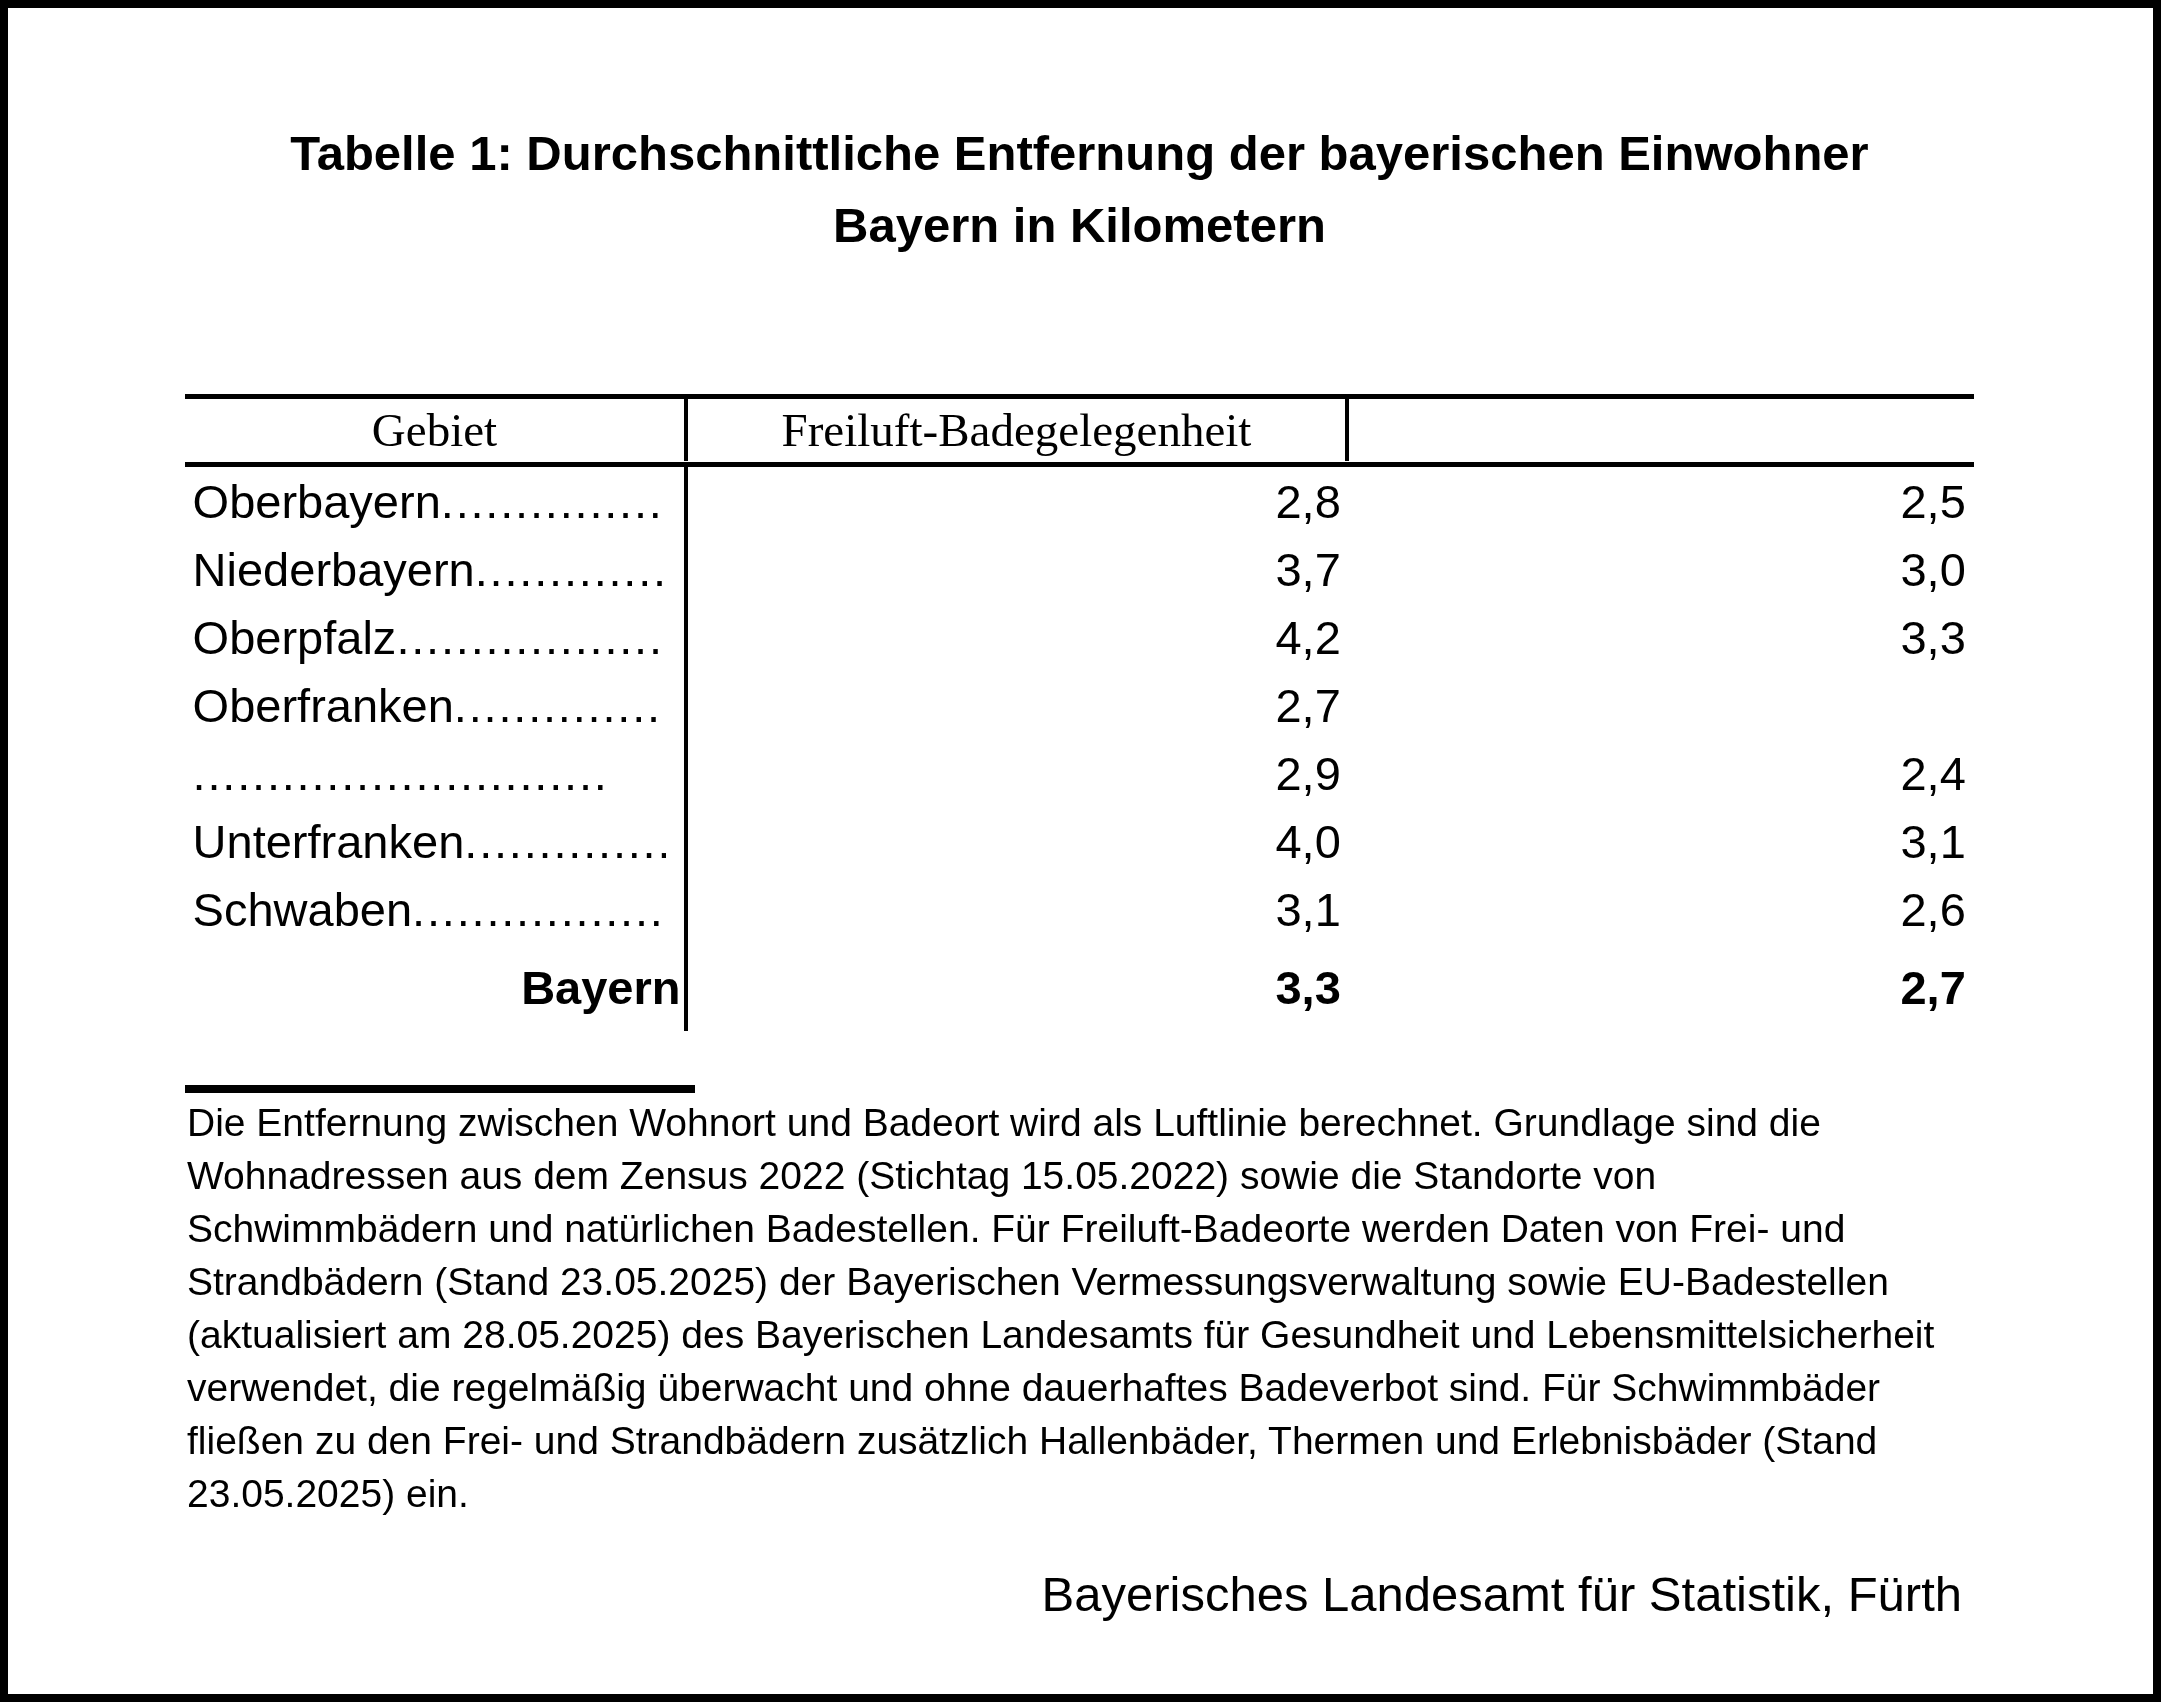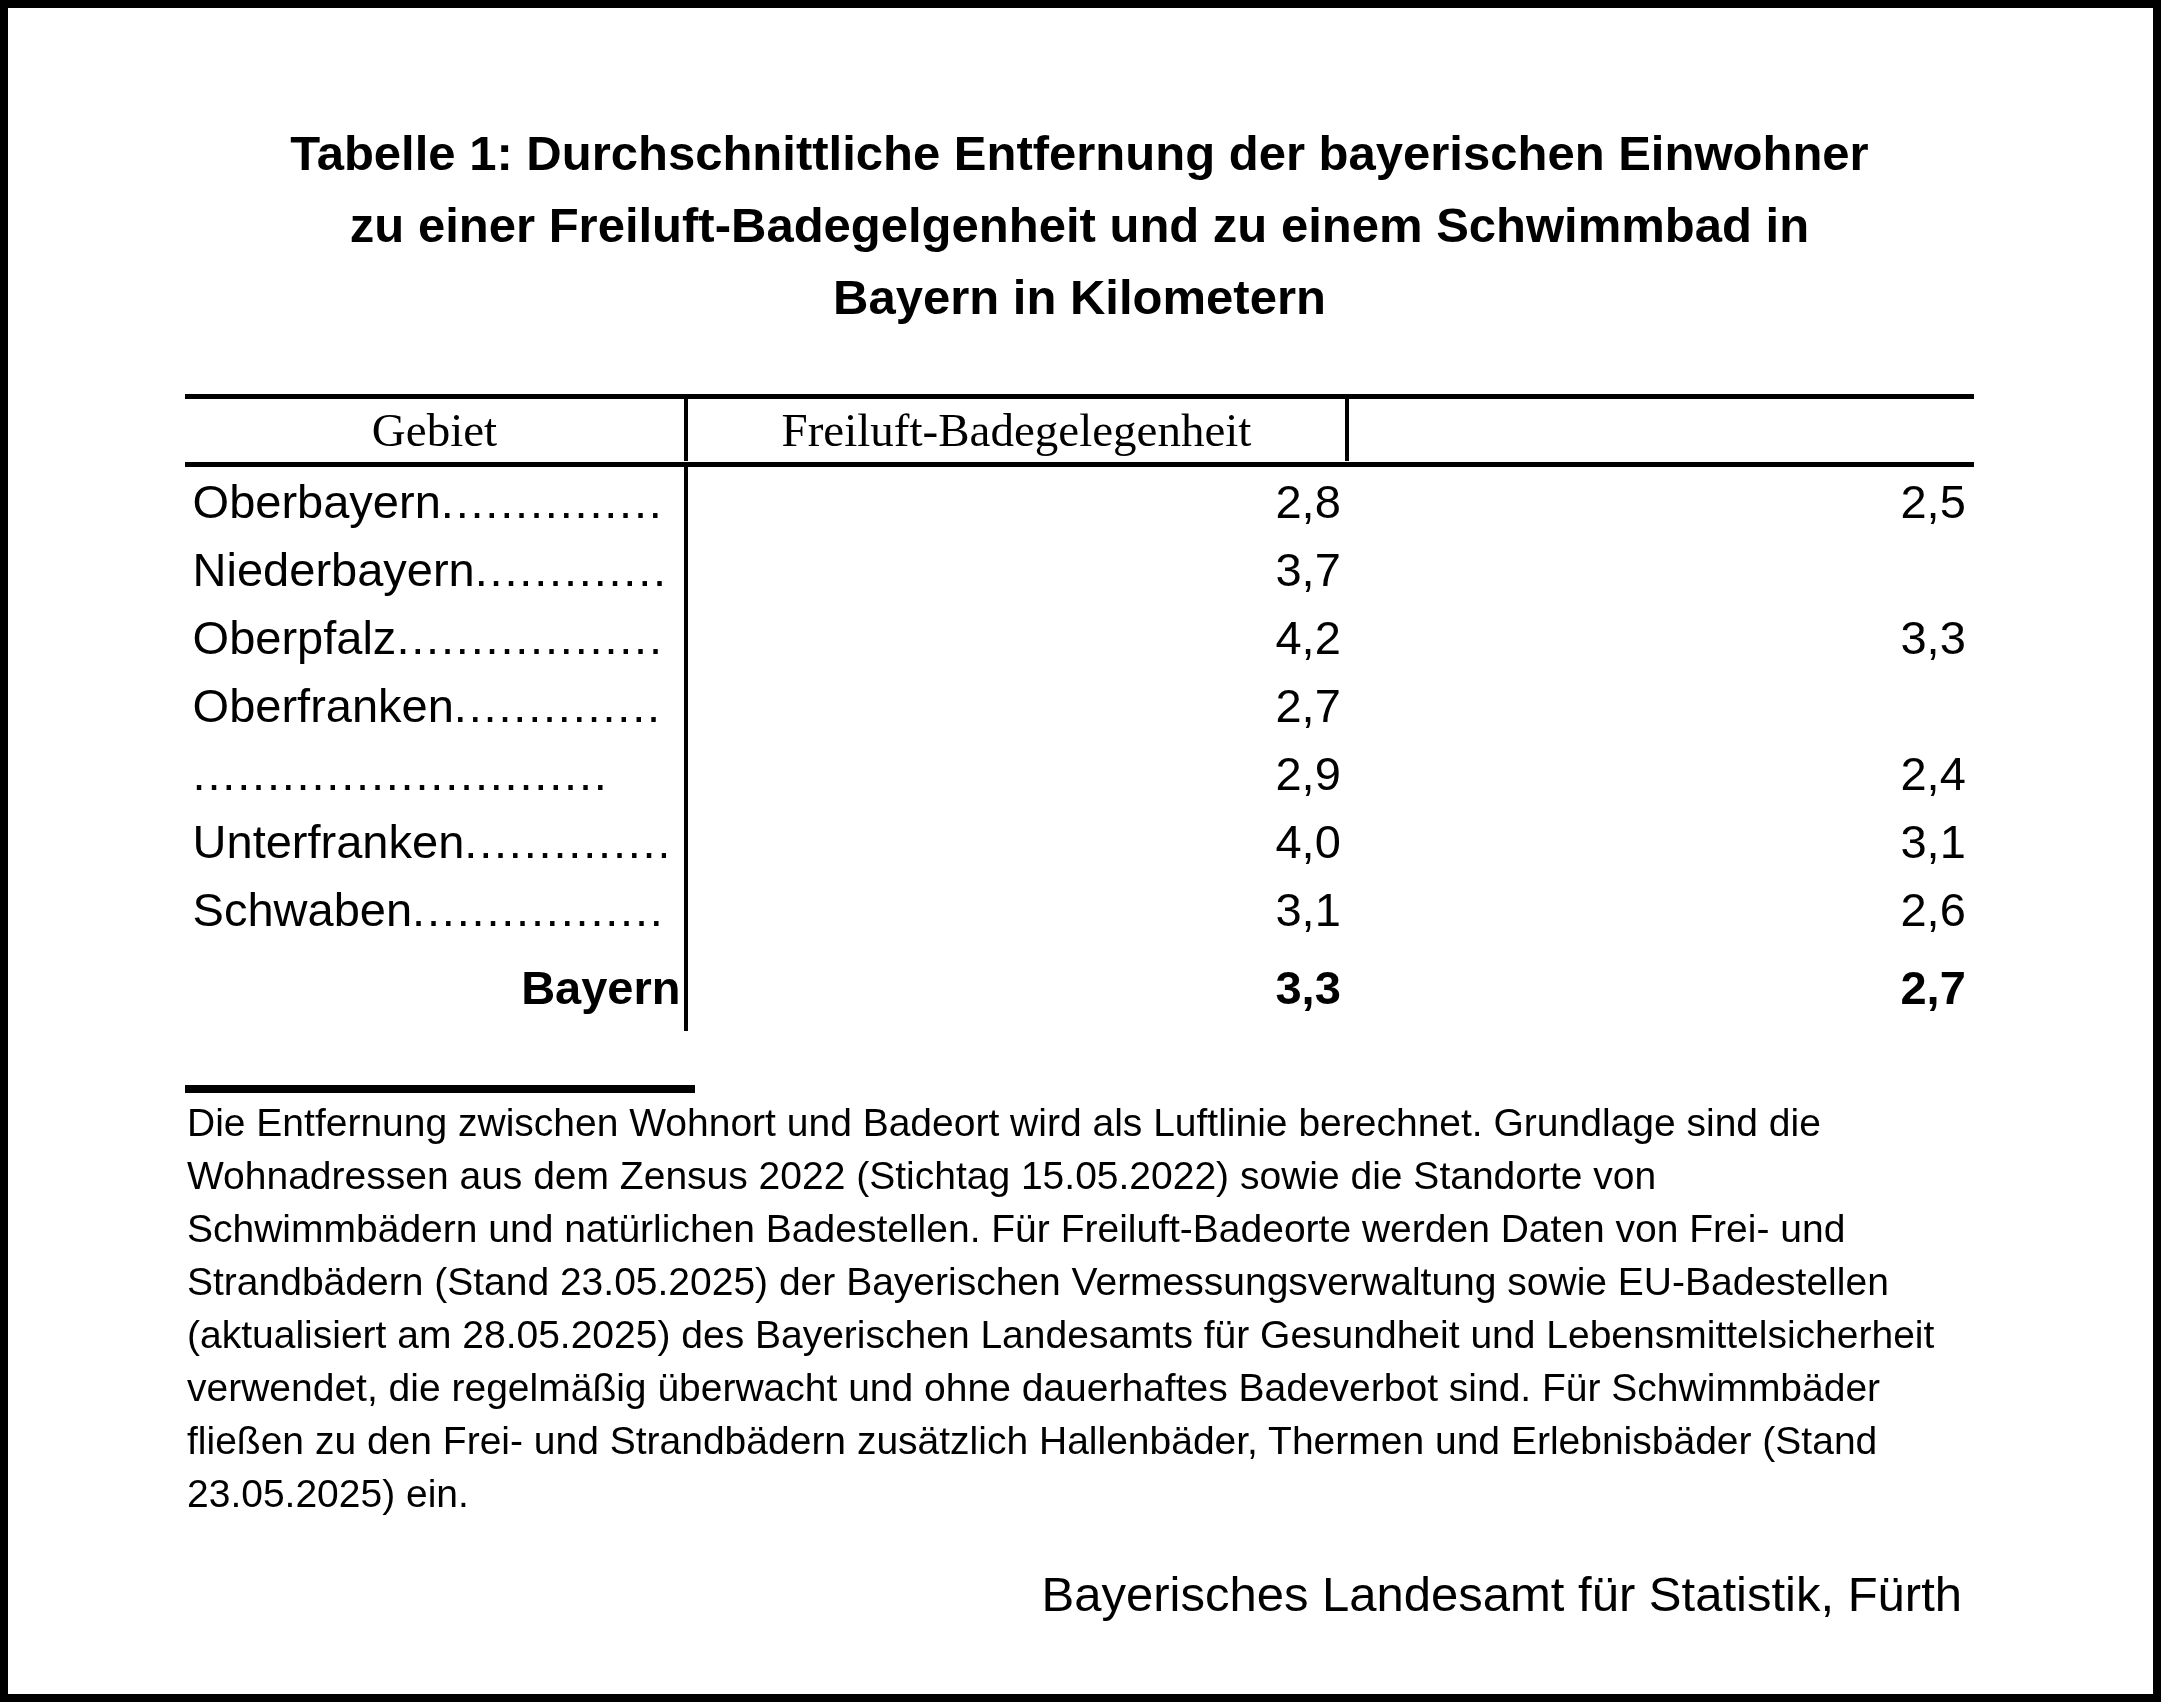--- a/index.html
+++ b/index.html
@@ -109,21 +109,20 @@
     white-space: nowrap;
   }
 </style>
 </head>
 <body>
 
 <div class="page">
 
   <div class="title">
     <div>Tabelle 1: Durchschnittliche Entfernung der bayerischen Einwohner</div>
-    <div>zu einer Freiluft-Badegelgenheit und zu einem Schwimmbad in</div>
     <div>Bayern in Kilometern</div>
   </div>
 
   <div class="table">
     <div class="thead">
       <div class="th c1">Gebiet</div>
       <div class="th c2">Freiluft-Badegelegenheit</div>
     </div>
 
     <div class="trow">
@@ -134,20 +133,21 @@
       <div class="val c2">2,8</div>
       <div class="val c3">2,5</div>
     </div>
 
     <div class="trow">
       <div class="c1">
         <span class="name">Niederbayern</span>
         <span class="leader">............................</span>
       </div>
       <div class="val c2">3,7</div>
+      <div class="val c3">3,0</div>
     </div>
 
     <div class="trow">
       <div class="c1">
         <span class="name">Oberpfalz</span>
         <span class="leader">............................</span>
       </div>
       <div class="val c2">4,2</div>
       <div class="val c3">3,3</div>
     </div>

